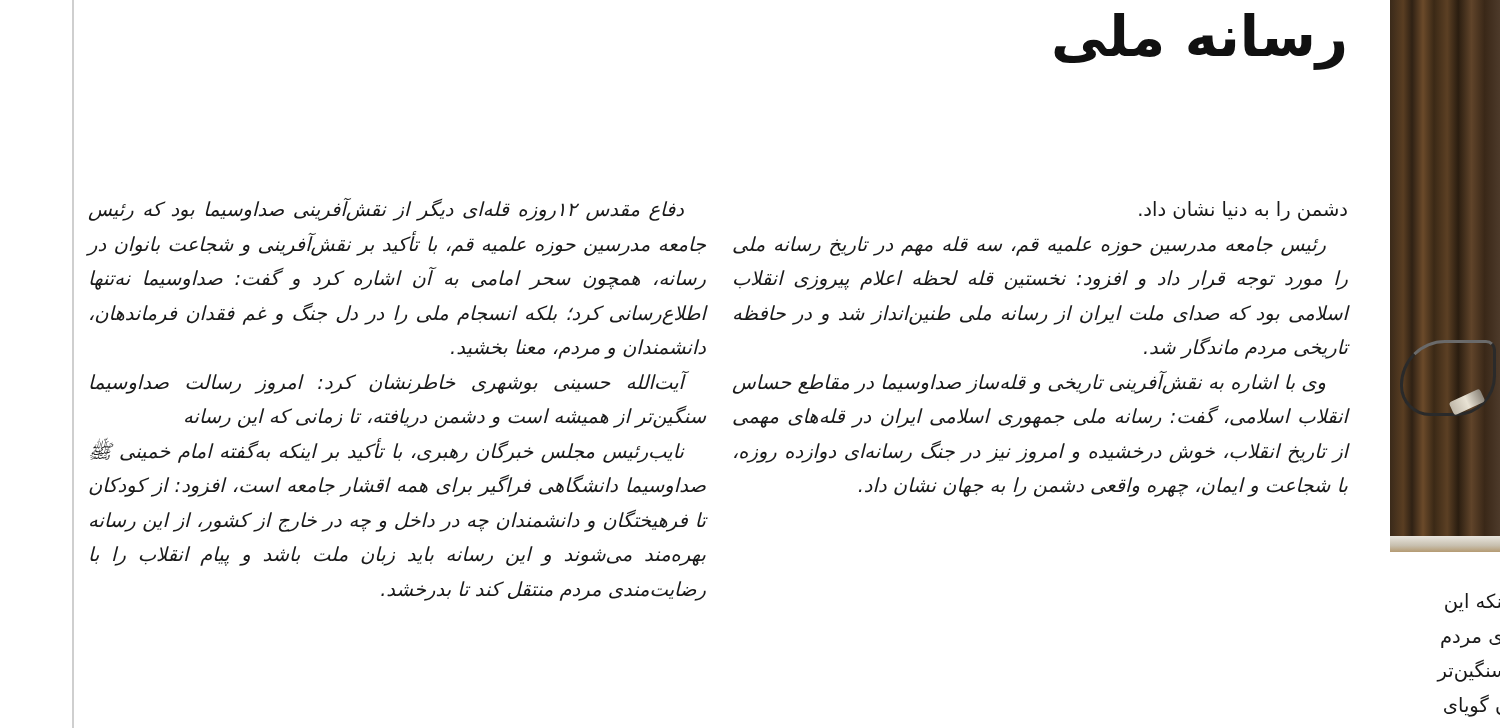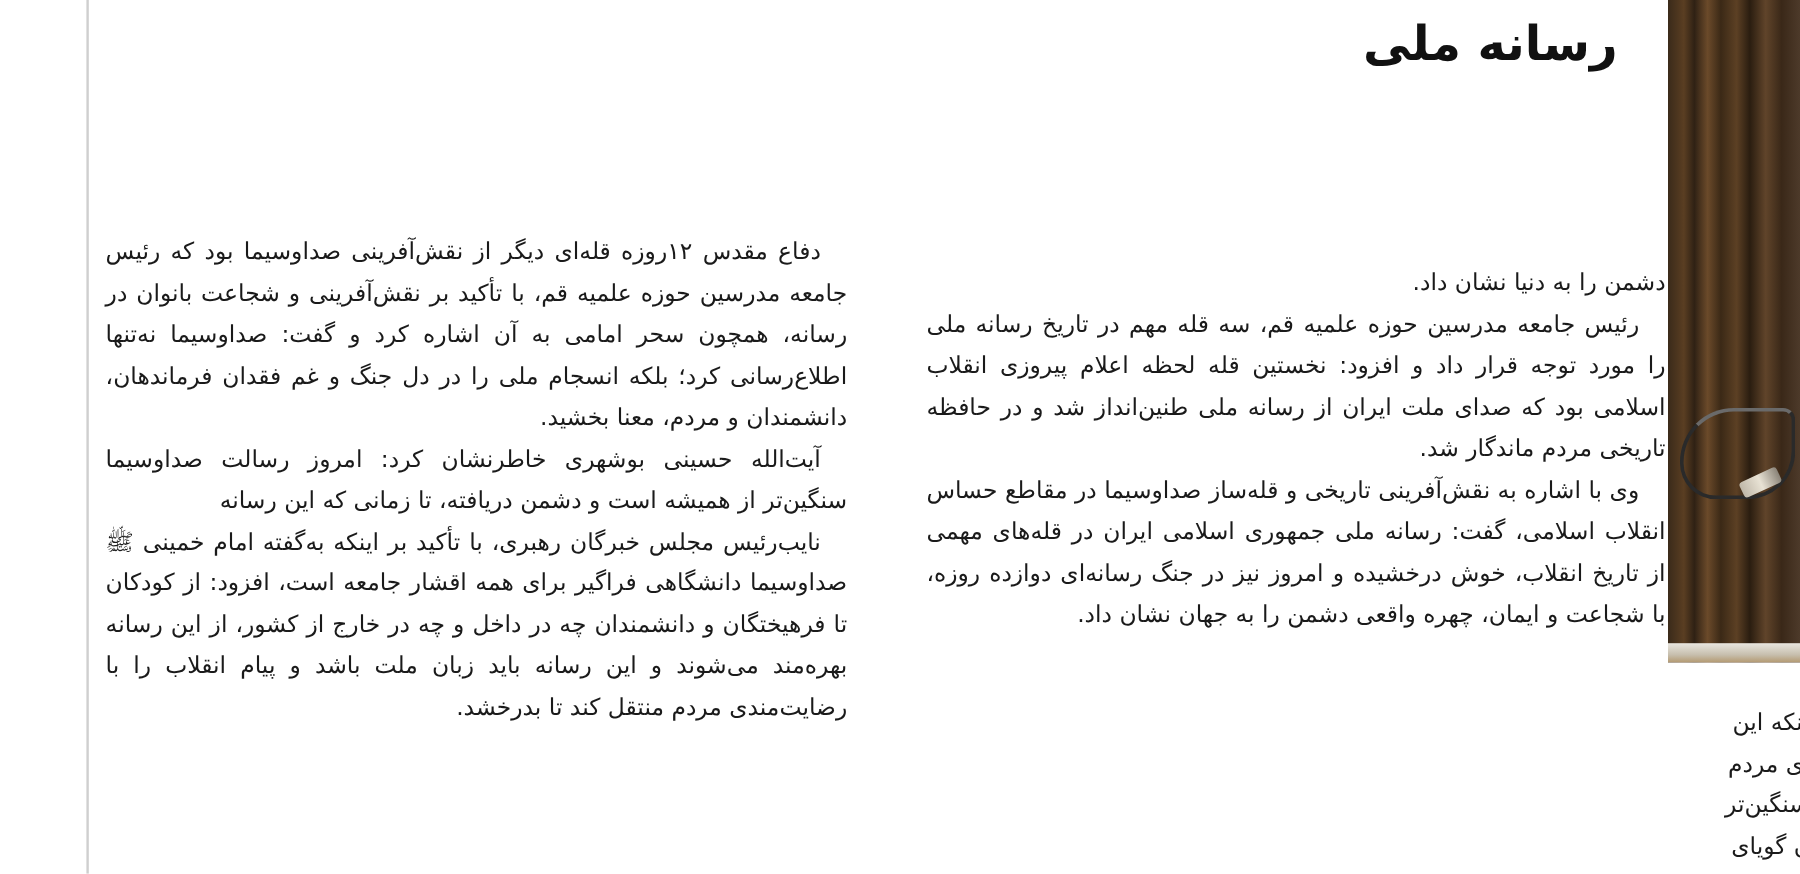--- a/index.html
+++ b/index.html
@@ -10,33 +10,33 @@
   }
   .left-rule {
     position:absolute; left:72px; top:0; width:2px; height:728px; background:#cfcfcf;
   }
   .headline {
     position:absolute; right:152px; top:2px; width:980px;
     direction:rtl; text-align:right;
   }
   .headline .line1 {
     font-family:"DejaVu Sans", sans-serif; font-weight:bold;
-    font-size:40px; line-height:70px; color:#111; letter-spacing:-1px;
+    font-size:56px; line-height:70px; color:#111; letter-spacing:-1px;
   }
   .headline .line2 {
     font-family:"DejaVu Sans", sans-serif; font-weight:bold;
     font-size:60px; line-height:82px; color:#111; letter-spacing:-1px;
   }
   .col {
     position:absolute; top:193px; direction:rtl; text-align:justify;
     font-family:"DejaVu Sans", sans-serif; font-size:19.5px; line-height:34.5px; color:#1a1a1a;
   }
   .col p { margin:0; text-indent:0; }
-  .col p.indent { text-indent:22px; }
-  .col-right { left:772px; width:616px;margin-top:26px; }
+  .col p.indent { text-indent:22px;font-style:italic; }
+  .col-right { left:732px; width:616px; }
   .col-left { left:88px; width:618px; }
   .photo {
     position:absolute; left:1390px; top:0; width:110px; height:552px;
     background:
       linear-gradient(90deg, #3a2a1a 0%, #5a3e22 12%, #2f2114 20%, #6b4a2a 30%, #3b2916 40%, #5c4024 52%, #2a1d10 62%, #60442a 74%, #3a2818 86%, #4d3a2a 100%);
     overflow:hidden;
   }
   .photo .mic {
     position:absolute; left:10px; top:340px; width:90px; height:70px;
     border:3px solid #2a2a2a; border-radius:45px 10px 40px 30px; border-top-color:#6a6a6a;

